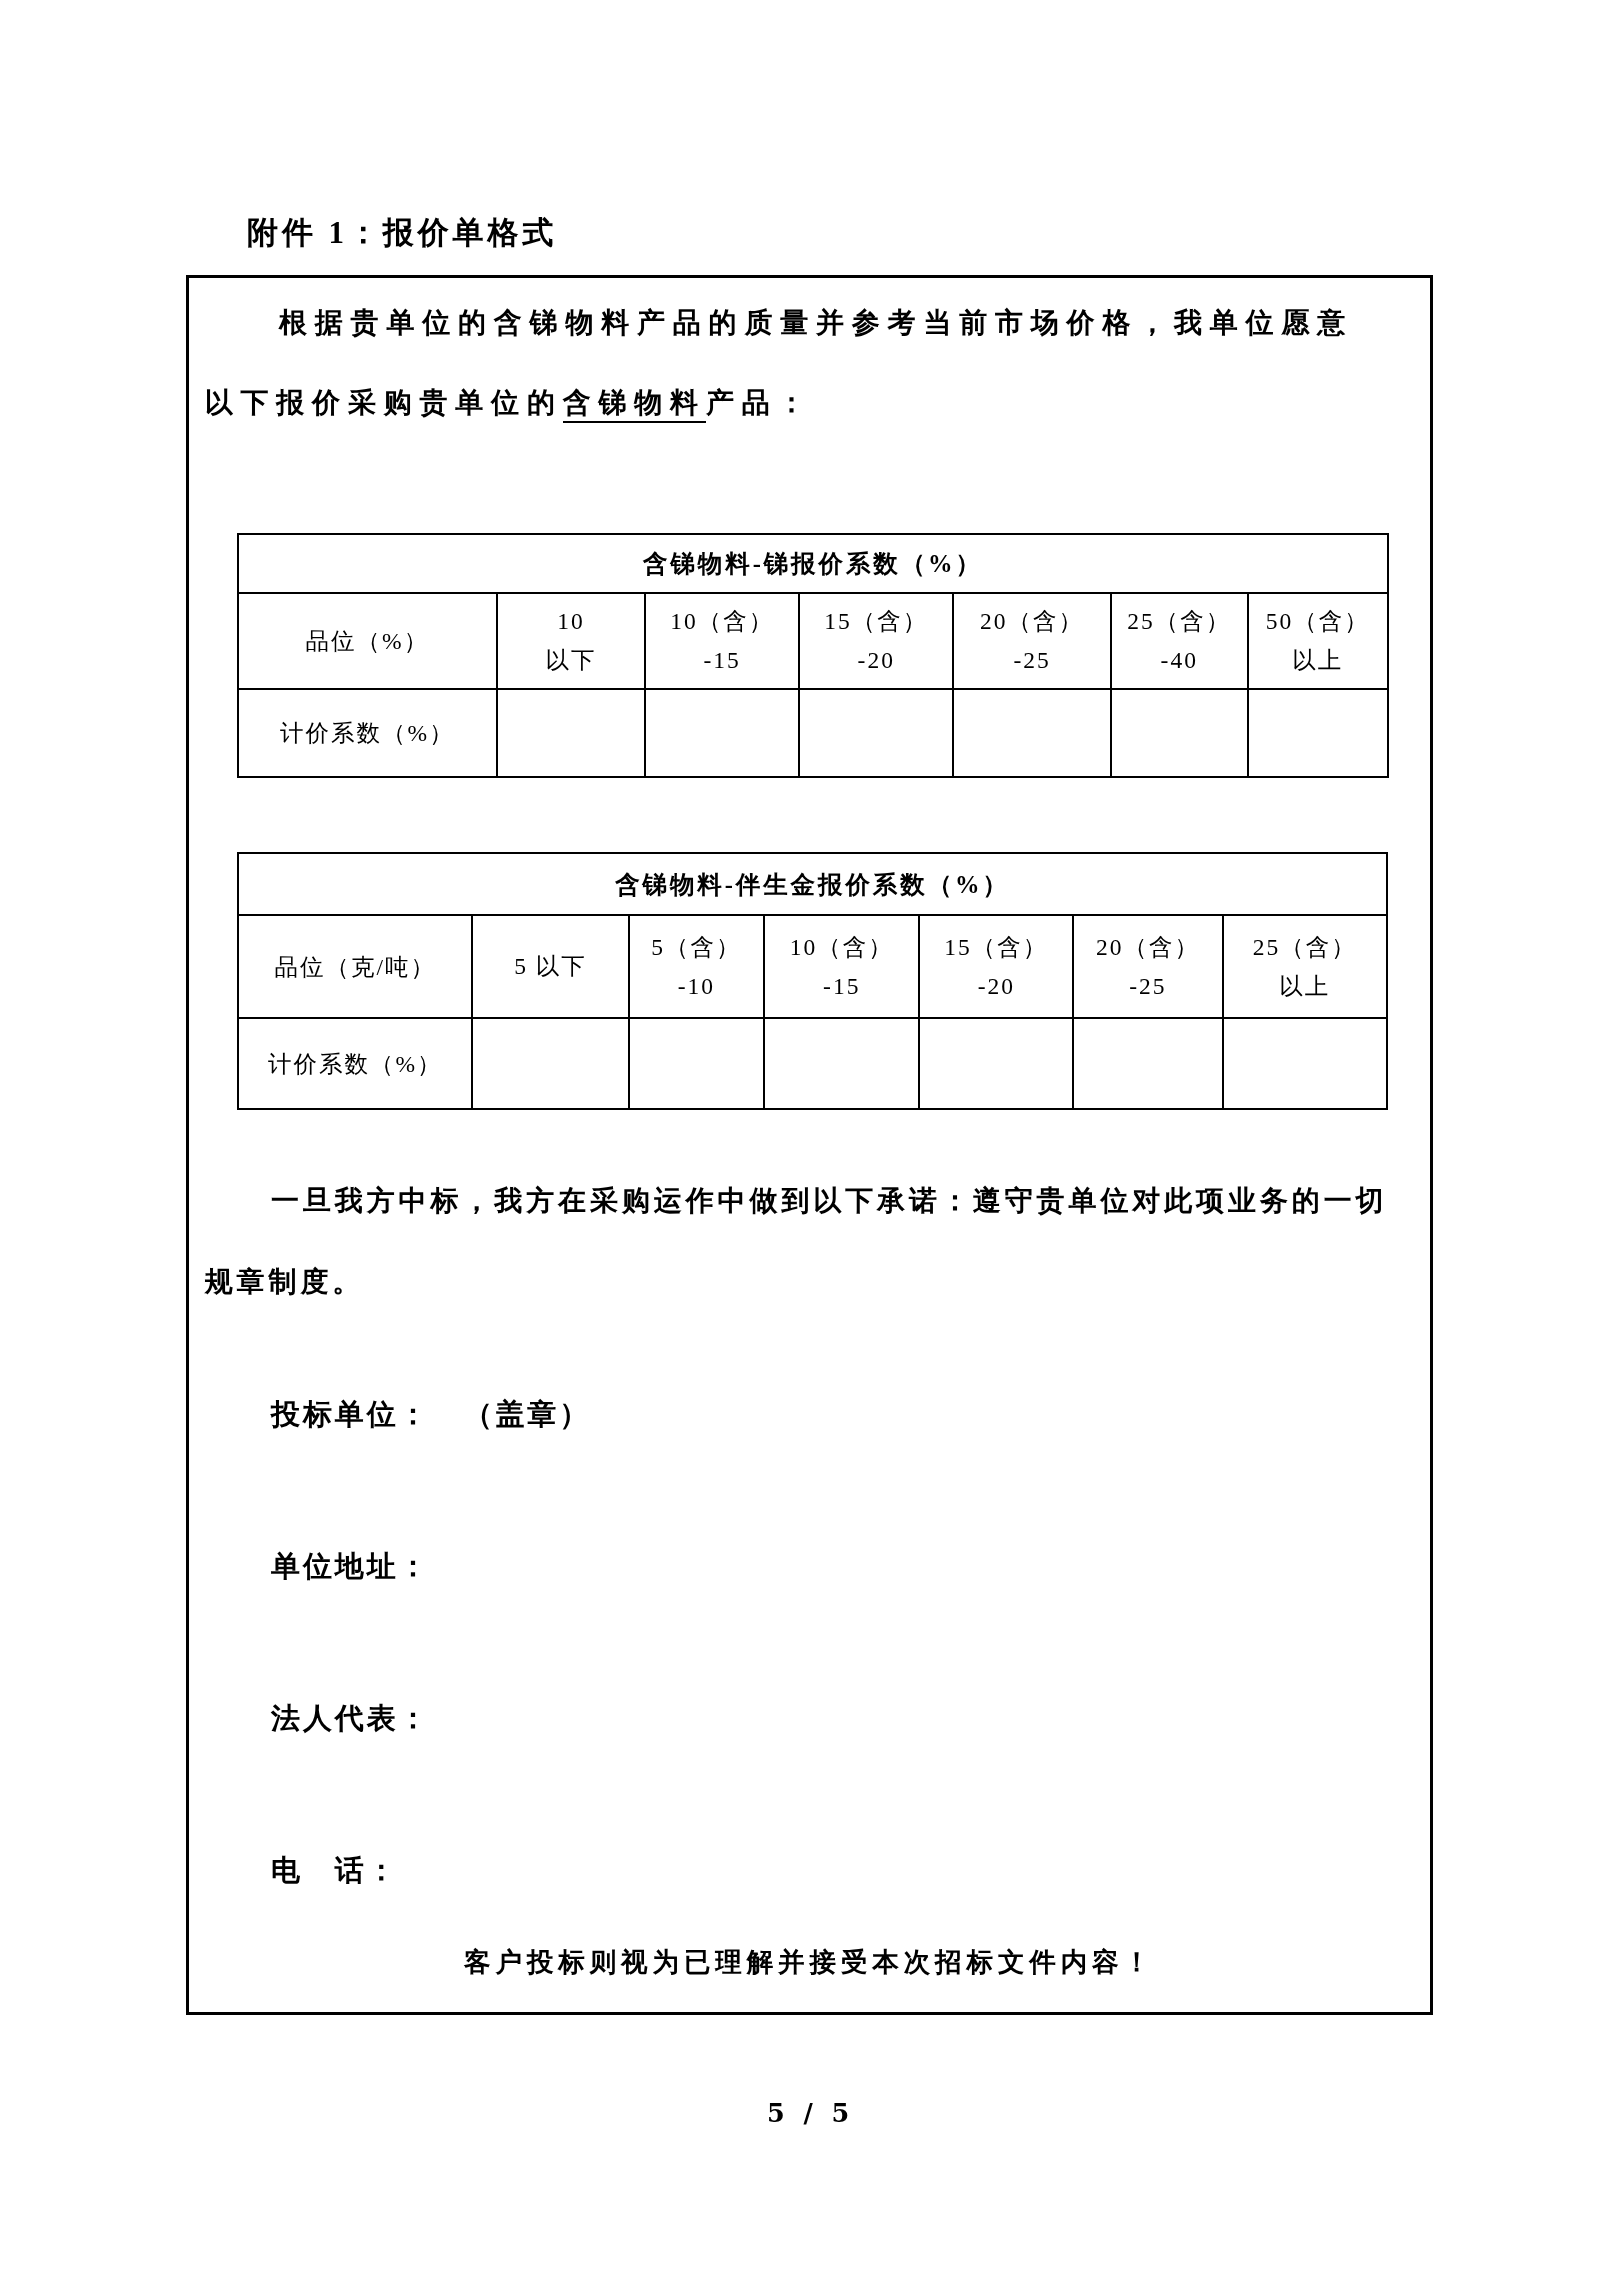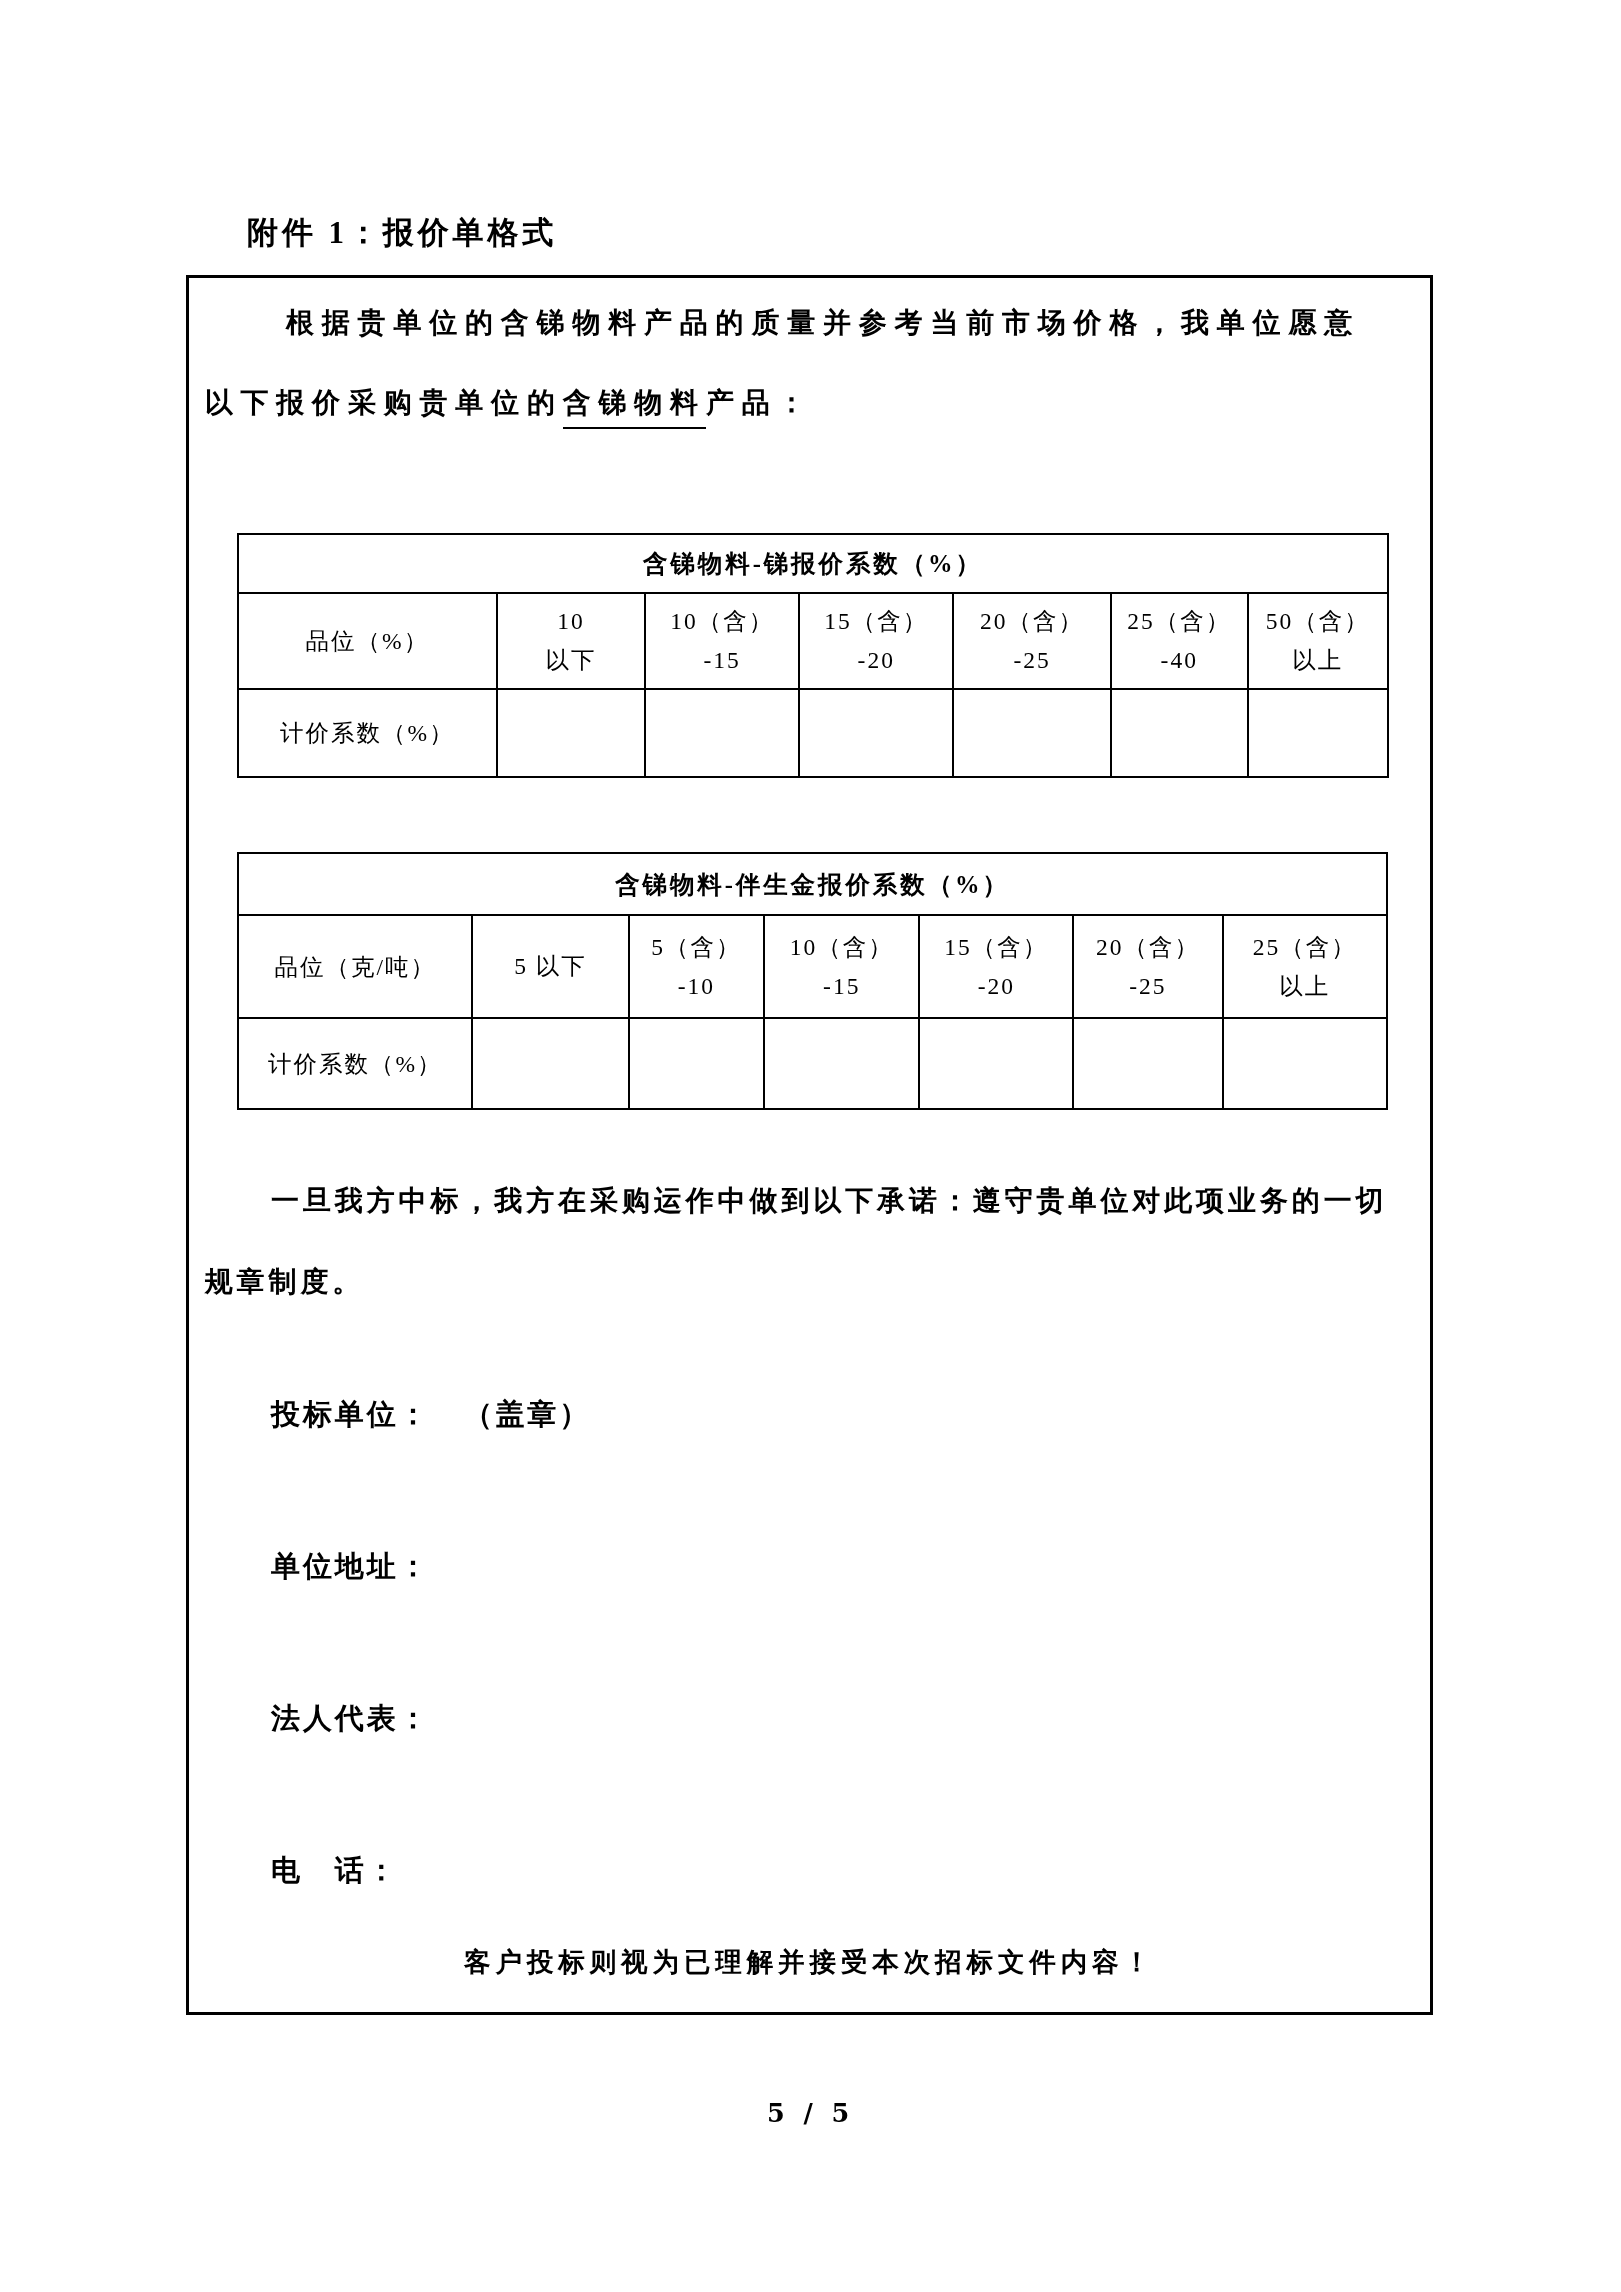--- a/index.html
+++ b/index.html
@@ -17,23 +17,23 @@
     position:absolute; left:186px; top:275px; width:1247px; height:1740px;
     border:3.9px solid #000000;
   }
   .abs { position:absolute; }
   .body-text {
     font-size:28px; font-weight:bold; white-space:nowrap; letter-spacing:7.8px;
   }
   .commit-text {
     font-size:28px; font-weight:bold; white-space:nowrap; letter-spacing:3.9px;
   }
-  .intro-1 { left:97px; top:25.5px; }
+  .intro-1 { left:90px; top:25.5px; }
   .intro-2 { left:15.7px; top:106px; }
-  .u { border-bottom:2px solid #000; padding-bottom:9px; }
+  .u { border-bottom:2px solid #000; padding-bottom:3px; }
   .coeff-table {
     position:absolute; left:48px; border-collapse:collapse; table-layout:fixed;
     background:#fff; border:2.9px solid #000;
   }
   #table1 { top:255px; width:1152px; }
   #table2 { top:574px; width:1151px; }
   .coeff-table td {
     border:2px solid #000; text-align:center; vertical-align:middle;
     font-size:23.5px; letter-spacing:2px; padding:8px;
   }

